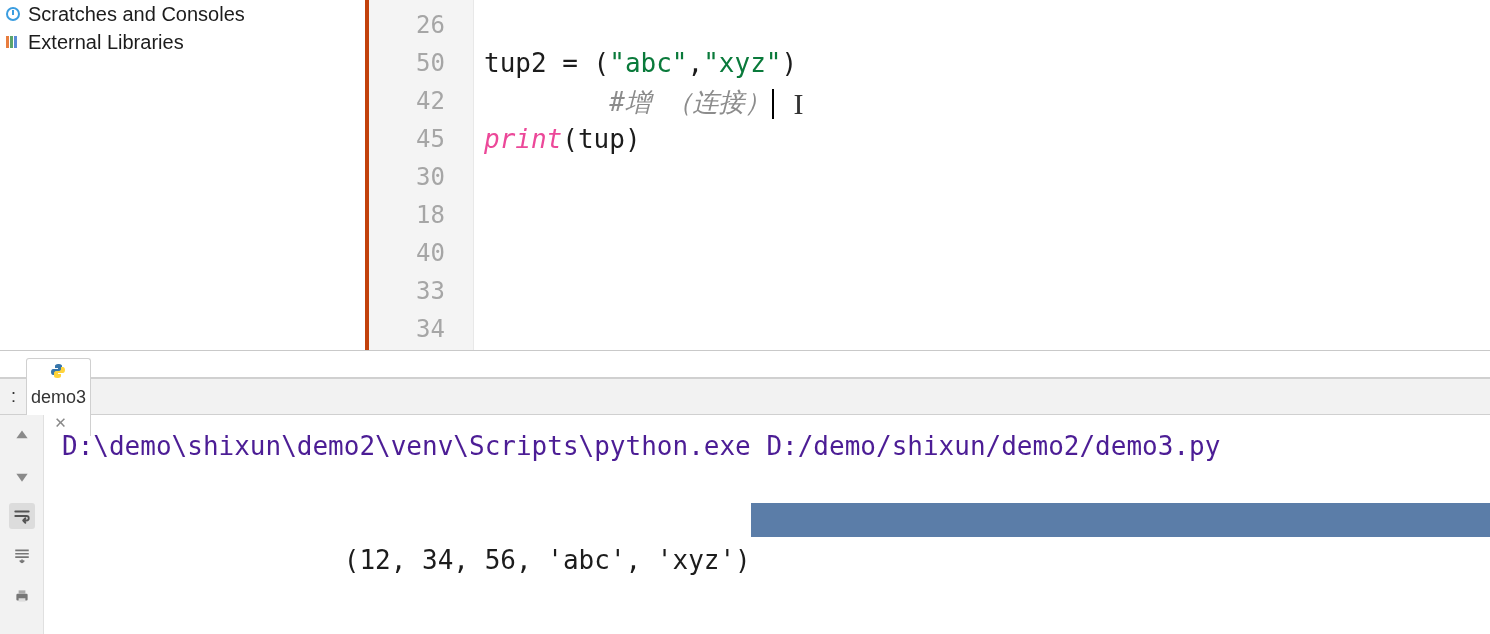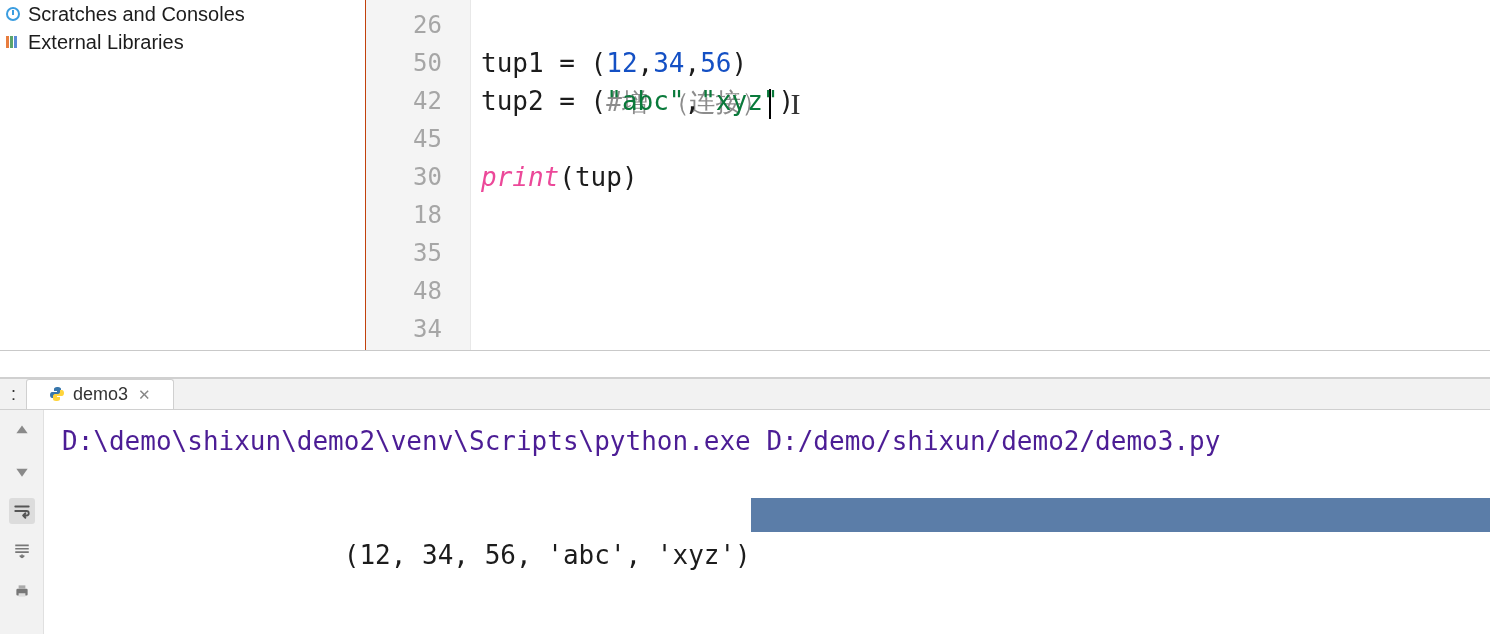--- a/index.html
+++ b/index.html
@@ -36,21 +36,21 @@
     width: 18px;
     height: 18px;
     margin-right: 6px;
     align-items: center;
     justify-content: center;
   }
   .editor {
     flex: 1;
     display: flex;
     background: #fff;
-    border-left: 1px solid #c2410c;
+    border-left: 4px solid #c2410c;
   }
   .gutter {
     width: 105px;
     background: #f4f4f4;
     border-right: 1px solid #e8e8e8;
     text-align: right;
     padding-right: 28px;
     padding-top: 6px;
     font-family: "Consolas","Menlo",monospace;
     font-size: 24px;
@@ -69,21 +69,21 @@
     position: relative;
   }
   .code-line { height: 38px; white-space: pre; position: relative; }
   .line-highlight {
     position: absolute;
     left: 0; right: 0;
     height: 38px;
     background: #fcfaed;
     z-index: -1;
   }
-  .tok-comment { color: #8c8c8c; }
+  .tok-comment { color: #8c8c8c; font-style: italic; }
   .tok-num { color: #1450c4; }
   .tok-str { color: #0a7a3b; }
   .tok-builtin { color: #ec4899; font-style: italic;}
   .caret {
     display: inline-block;
     width: 2px; height: 30px;
     background: #000;
     vertical-align: middle;
     margin-left: 1px;
   }
@@ -126,27 +126,28 @@
     color: #333;
     font-size: 18px;
     margin-right: 10px;
     overflow: hidden;
     text-align: right;
   }
   .run-tab {
     display: flex;
     align-items: center;
     gap: 6px;
-    padding: 4px 22px;
+    padding: 4px 4px;
     background: #fff;
     border: 1px solid #d0d0d0;
     border-bottom: none;
     border-radius: 3px 3px 0 0;
     font-size: 18px;
     color: #333;
+    flex-direction: column;
   }
   .close-x { color: #888; font-size: 15px; margin-left: 4px; }
   .python-file-icon { display:inline-flex; width:18px; height:18px; }
 
   .run-body {
     flex: 1;
     display: flex;
   }
   .tool-col {
     width: 44px;
@@ -218,30 +219,29 @@
   </div>
 
   <div class="editor">
     <div class="gutter">
       <div class="gutter-line">26</div>
       <div class="gutter-line">50</div>
       <div class="gutter-line">42</div>
       <div class="gutter-line">45</div>
       <div class="gutter-line">30</div>
       <div class="gutter-line">18</div>
-      <div class="gutter-line">35</div>
-      <div class="gutter-line">48</div>
+      <div class="gutter-line">40</div>
+      <div class="gutter-line">33</div>
       <div class="gutter-line">34</div>
     </div>
     <div class="code">
       <div class="code-line">
         <div class="line-highlight"></div>
         <span class="tok-comment">#增 （连接）</span><span class="caret"></span><span class="text-cursor-icon">I</span>
       </div>
-      <div class="code-line"><span>tup1 = (</span><span class="tok-num">12</span><span>,</span><span class="tok-num">34</span><span>,</span><span class="tok-num">56</span><span>)</span></div>
       <div class="code-line"><span>tup2 = (</span><span class="tok-str">"abc"</span><span>,</span><span class="tok-str">"xyz"</span><span>)</span></div>
       <div class="code-line"></div>
       <div class="code-line"><span class="tok-builtin">print</span><span>(tup)</span></div>
       <div class="code-line"></div>
       <div class="code-line"></div>
       <div class="code-line"></div>
     </div>
   </div>
 </div>
 

